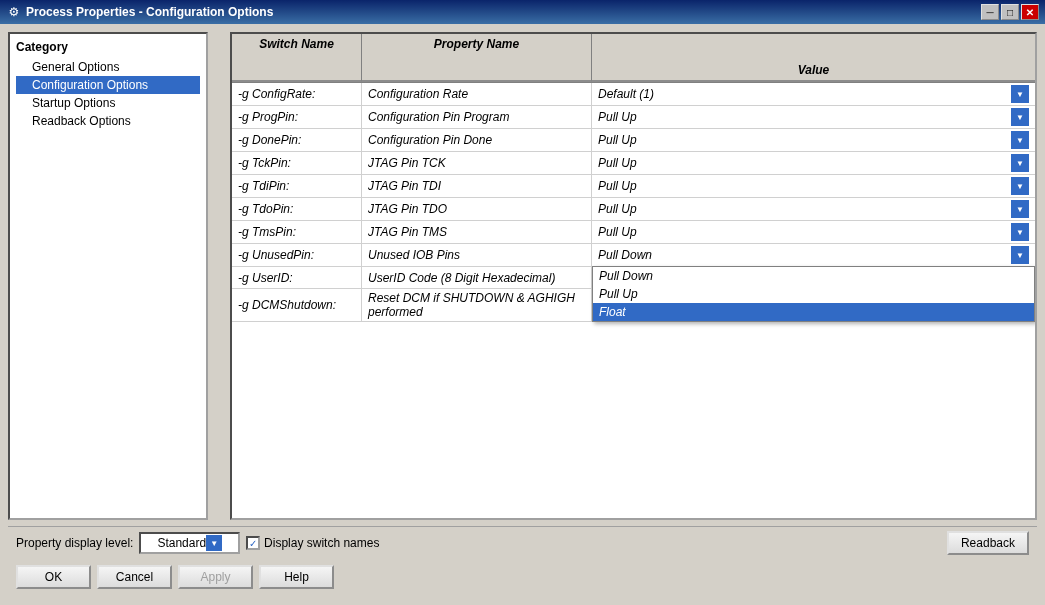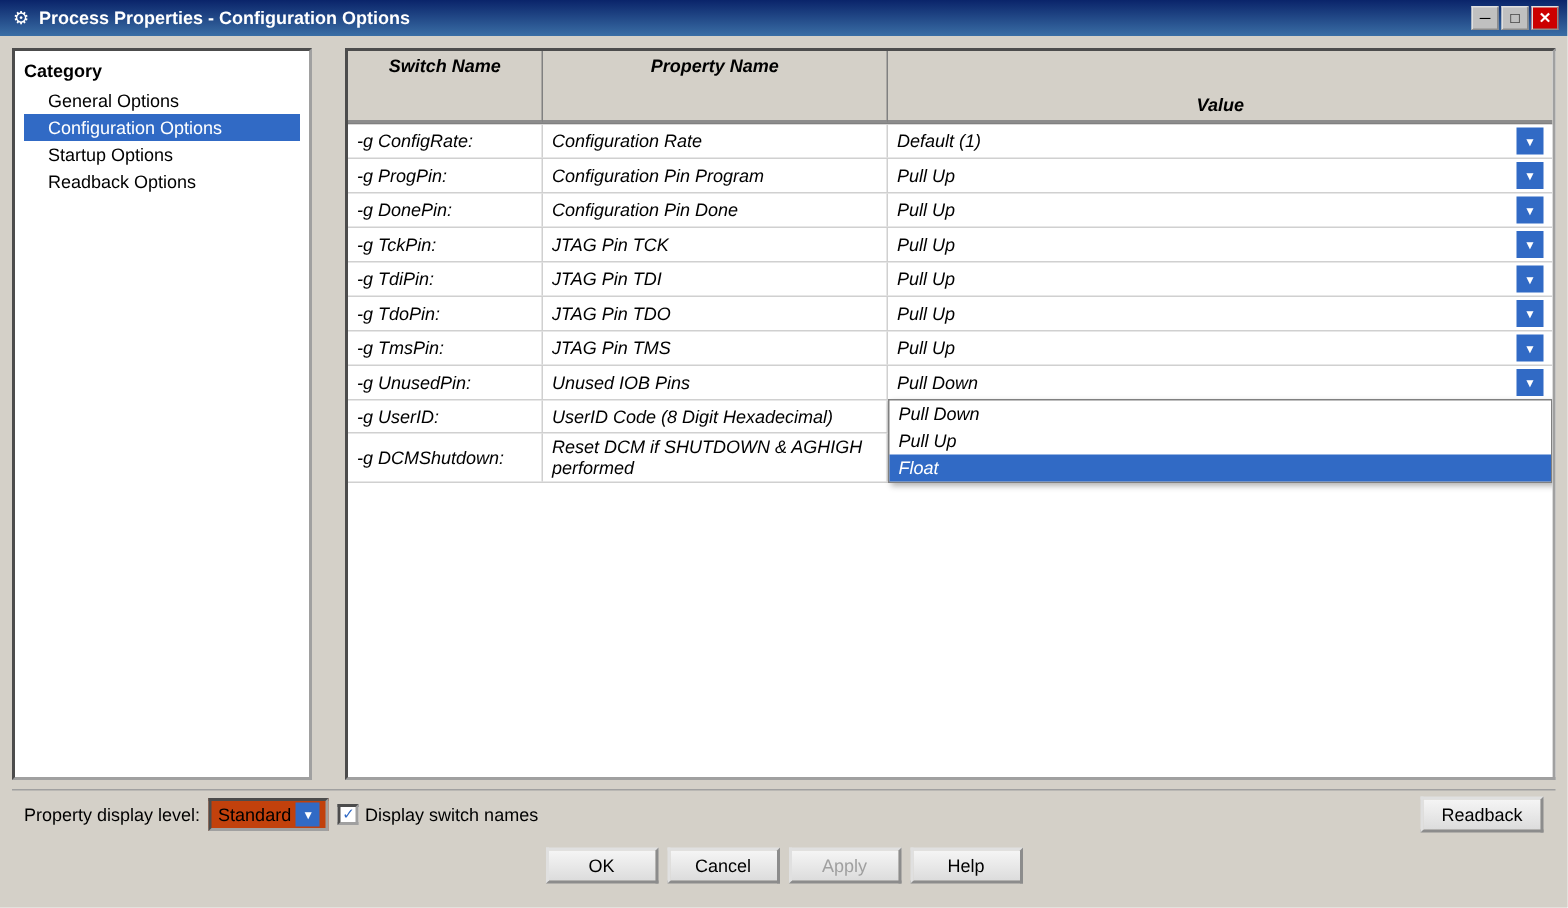--- a/index.html
+++ b/index.html
@@ -204,23 +204,23 @@
       gap: 6px;
       margin-right: auto;
     }
     .property-level-label {
       font-size: 12px;
       color: black;
     }
     .level-dropdown {
       display: flex;
       align-items: center;
-      background: #c2410c;
+      background: #ffffff;
       border: 2px inset #a0a0a0;
-      padding: 1px 4px;
+      padding: 1px 16px;
       min-width: 80px;
     }
     .level-dropdown-text {
       flex: 1;
       font-size: 12px;
     }
     .level-dropdown-arrow {
       width: 16px;
       height: 16px;
       background: #316ac5;
@@ -245,21 +245,20 @@
       align-items: center;
       justify-content: center;
       font-size: 10px;
       color: #316ac5;
     }
 
     
     .action-buttons {
       display: flex;
       align-items: center;
-      justify-content: center;
       gap: 6px;
       padding: 6px 8px 8px;
     }
     .btn {
       min-width: 75px;
       height: 24px;
       background: linear-gradient(to bottom, #f5f5f5, #dcdcdc);
       border: 2px outset #e0e0e0;
       padding: 0 12px;
       font-size: 12px;

